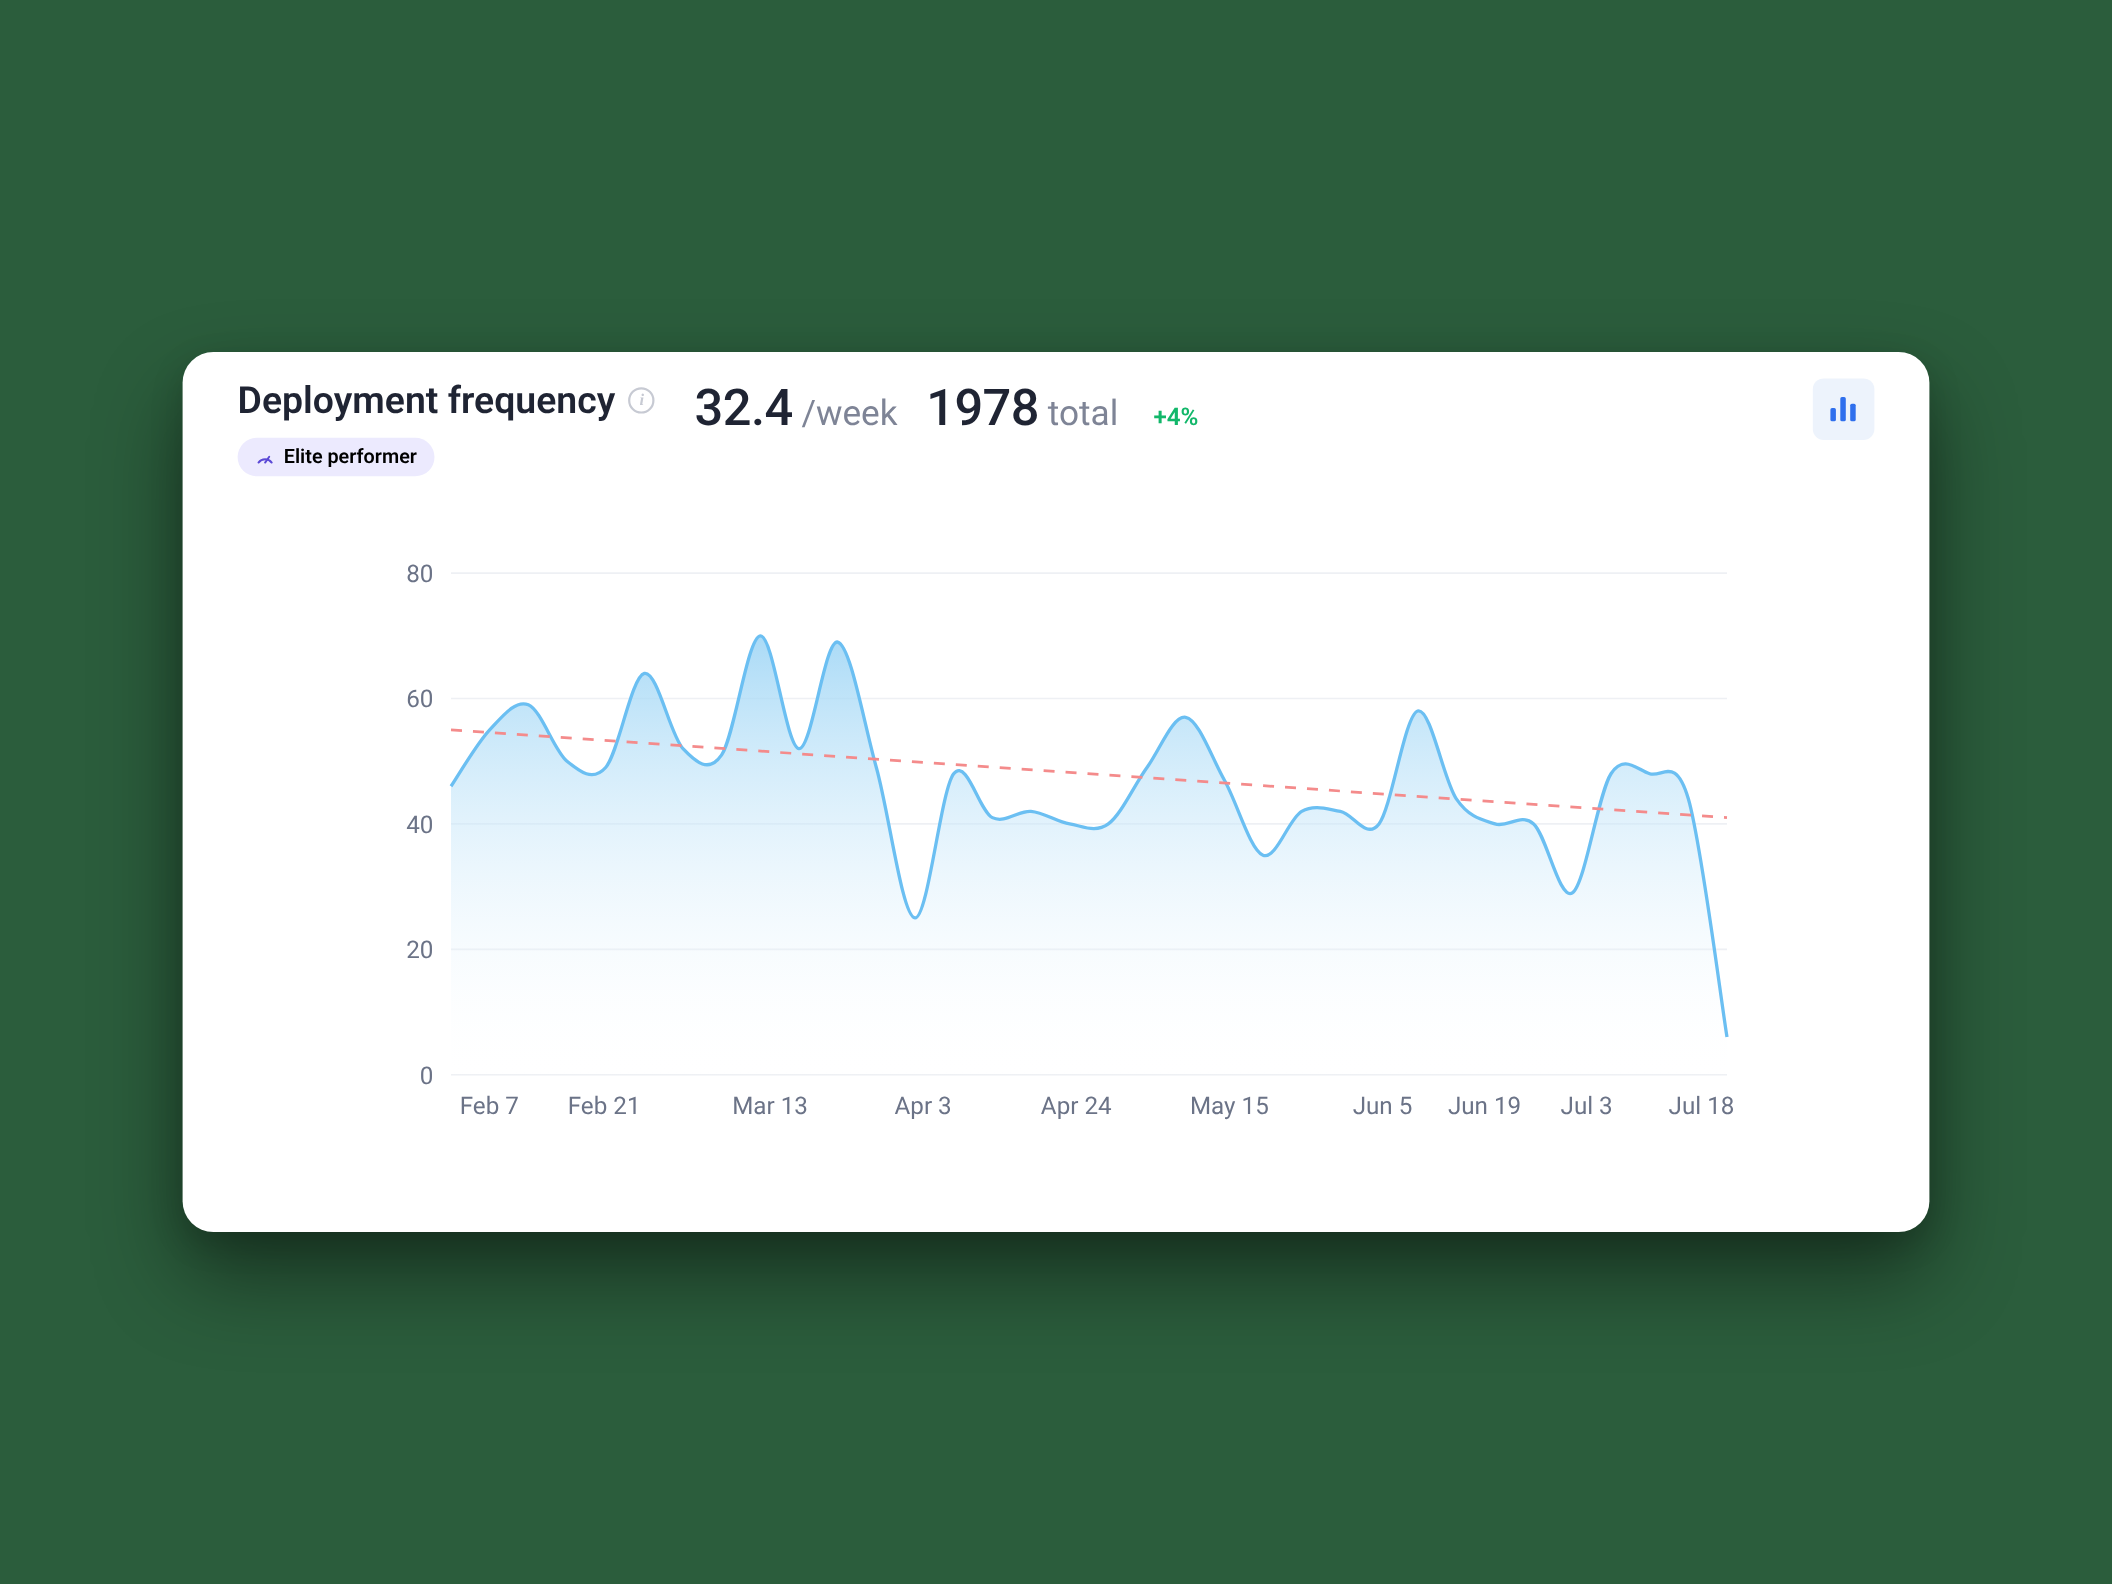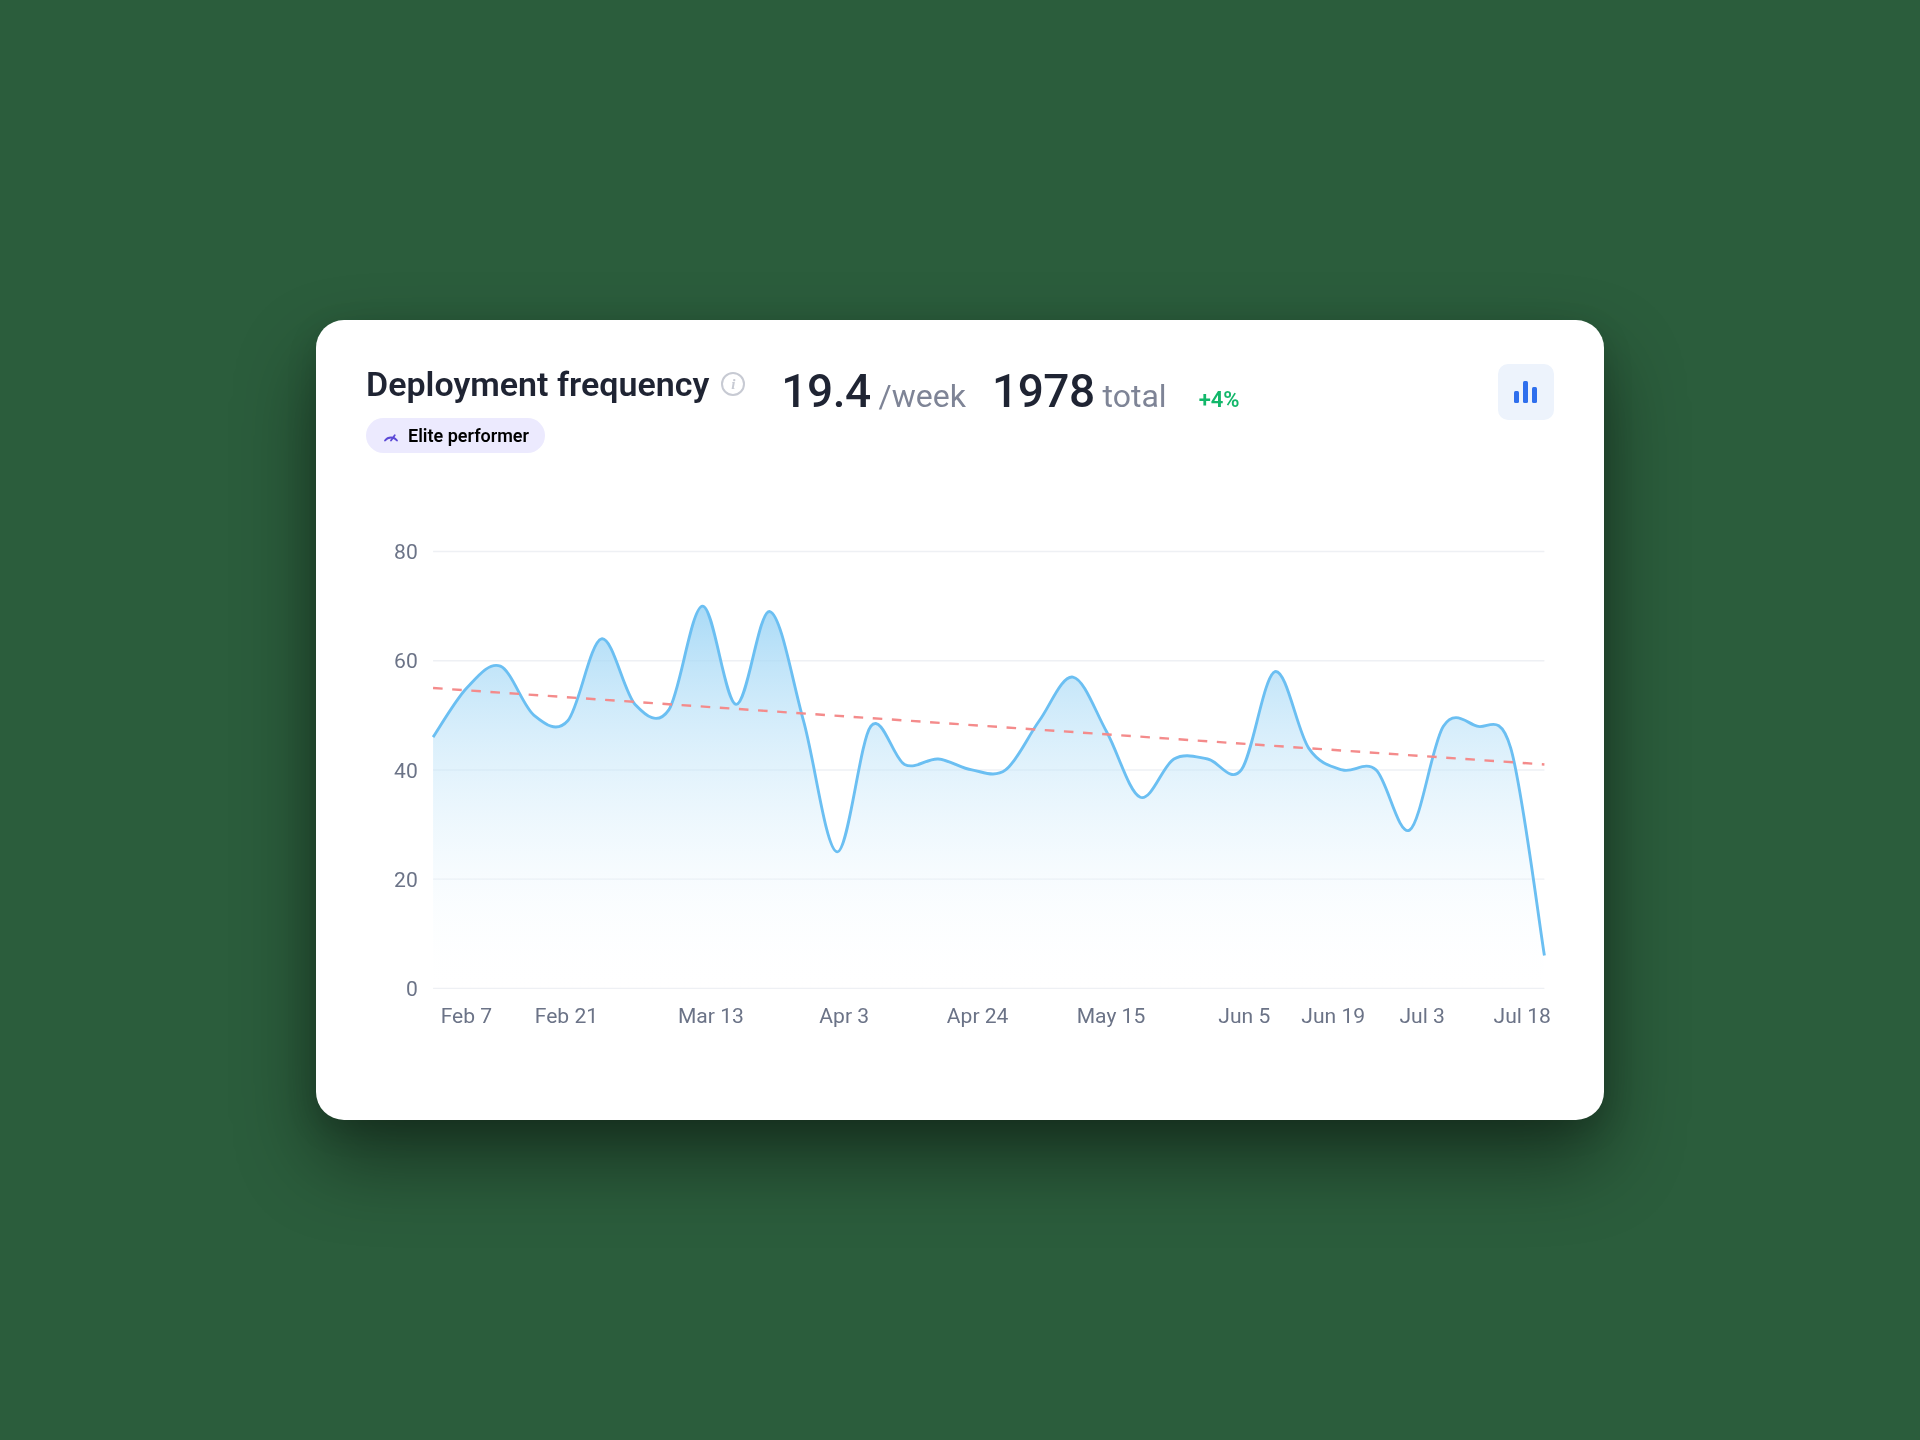--- a/index.html
+++ b/index.html
@@ -6,26 +6,26 @@
   body {
     width: 1920px;
     height: 1440px;
     background: #2b5d3c;
     font-family: -apple-system, BlinkMacSystemFont, "Segoe UI", Roboto, Helvetica, Arial, sans-serif;
     display: flex;
     align-items: center;
     justify-content: center;
   }
   .card {
-    width: 1288px;
+    width: 1588px;
     height: 800px;
     background: #ffffff;
     border-radius: 28px;
     box-shadow: 0 40px 80px rgba(0,0,0,0.45), 0 10px 30px rgba(0,0,0,0.15);
-    padding: 44px 50px 36px 50px;
+    padding: 24px 50px 36px 50px;
     position: relative;
   }
   .header {
     display: flex;
     align-items: flex-start;
     gap: 28px;
     flex-wrap: nowrap;
   }
   .title-block {
     display: flex;
@@ -151,21 +151,21 @@
         <svg width="18" height="18" viewBox="0 0 24 24">
           <path d="M4 18 A10 10 0 0 1 20 18" fill="none" stroke="#5b49d6" stroke-width="2.4" stroke-linecap="round"></path>
           <line x1="12" y1="18" x2="17" y2="11" stroke="#5b49d6" stroke-width="2.4" stroke-linecap="round"></line>
         </svg>
         <span>Elite performer</span>
       </div>
     </div>
 
     <div class="stats">
       <div class="stat">
-        <span class="stat-value">19.4</span>
+        <span class="stat-value">32.4</span>
         <span class="stat-label">/week</span>
       </div>
       <div class="stat">
         <span class="stat-value">1978</span>
         <span class="stat-label">total</span>
       </div>
       <span class="delta">+4%</span>
     </div>
 
     <div class="chart-type-btn">

